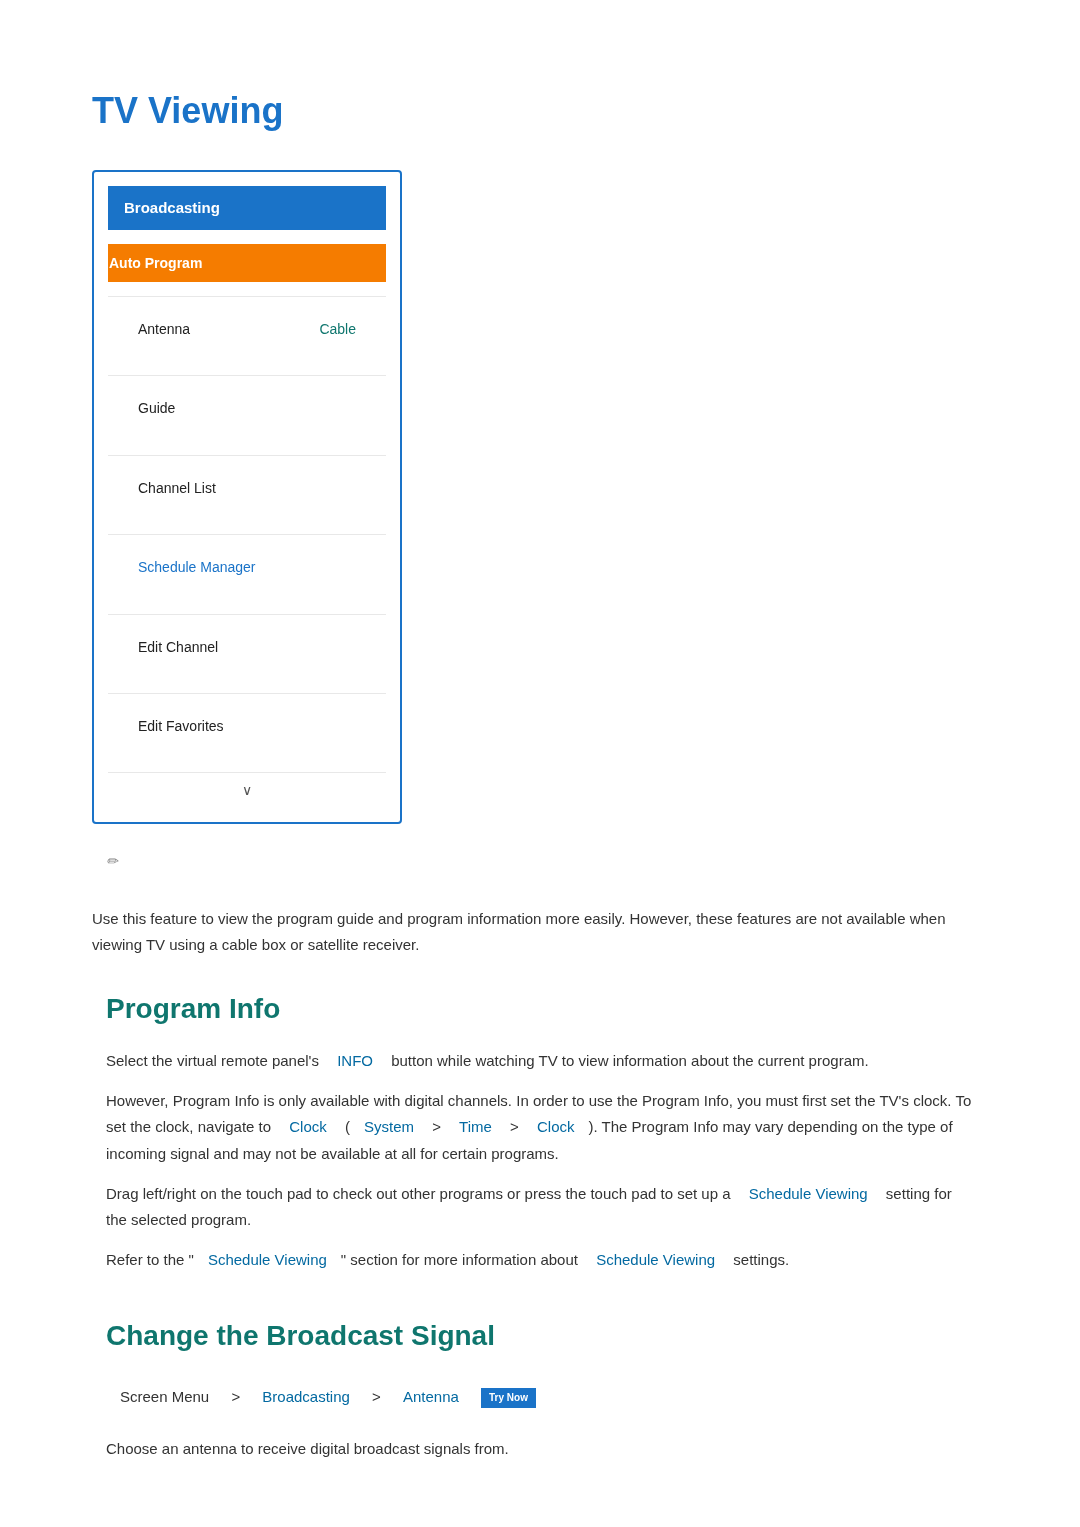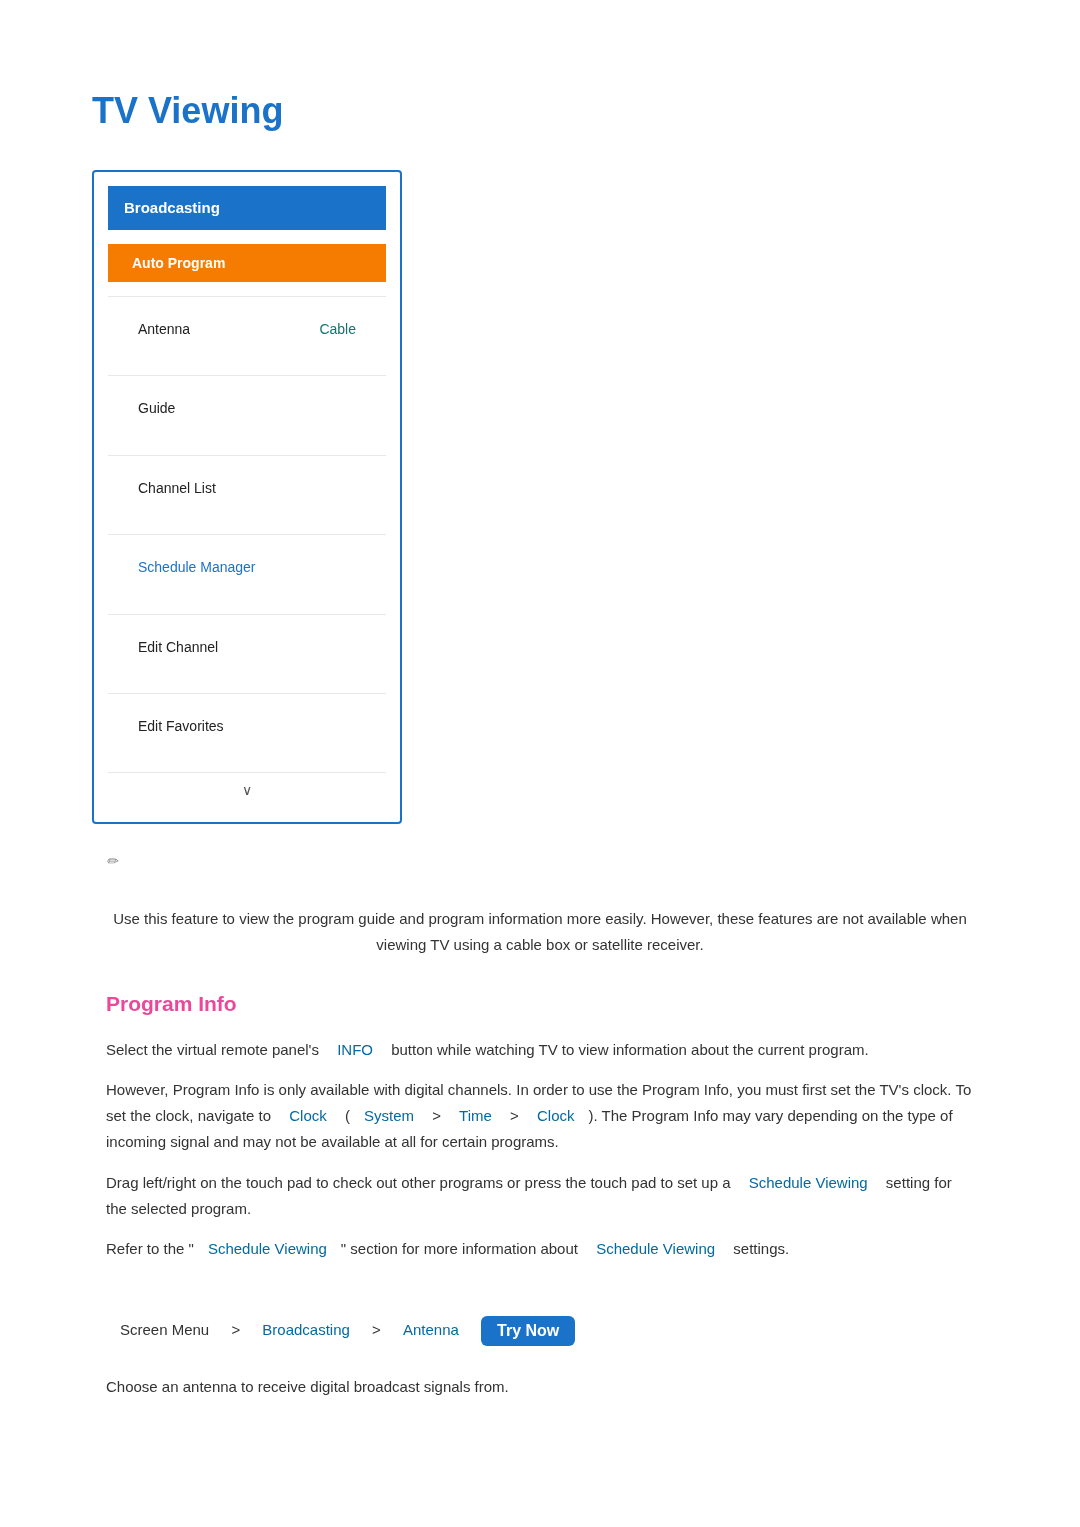--- a/index.html
+++ b/index.html
@@ -31,21 +31,21 @@
     .menu-header {
       background: #1a73c8;
       color: #fff;
       font-size: 15px;
       font-weight: 600;
       padding: 10px 16px;
     }
     .menu-item-highlighted {
       background: #f57c00;
       color: #fff;
-      padding: 8px 24px;
+      padding: 8px 1px;
       font-size: 14px;
       font-weight: 600;
     }
     .menu-item {
       padding: 7px 16px;
       font-size: 14px;
       color: #222;
       display: flex;
       justify-content: space-between;
       align-items: center;
@@ -81,28 +81,27 @@
       color: #888;
       flex-shrink: 0;
       margin-top: 2px;
     }
 
     .intro-text {
       font-size: 15px;
       color: #333;
       margin-bottom: 30px;
       line-height: 1.7;
-      text-align: center;
     }
 
     
     .section-title {
-      font-size: 21px;
+      font-size: 28px;
       font-weight: 700;
-      color: #ec4899;
+      color: #0f766e;
       margin-bottom: 16px;
       margin-top: 10px;
     }
 
     .section-body {
       font-size: 15px;
       color: #333;
       line-height: 1.75;
       margin-bottom: 14px;
     }
@@ -113,24 +112,24 @@
 
     .link {
       color: #0369a1;
       text-decoration: none;
     }
 
     .try-now-badge {
       display: inline-block;
       background: #1a73c8;
       color: #fff;
-      font-size: 16px;
+      font-size: 10px;
       font-weight: 600;
-      padding: 2px 16px;
-      border-radius: 6px;
+      padding: 2px 8px;
+      border-radius: 0;
       margin-left: 4px;
       vertical-align: middle;
     }
 
     .breadcrumb-line {
       font-size: 15px;
       color: #333;
       margin-bottom: 10px;
     }
     .breadcrumb-line .arrow {
@@ -185,20 +184,21 @@
   </p>
   <p class="section-body">
     Drag left/right on the touch pad to check out other programs or press the touch pad to set up a <a class="link">Schedule Viewing</a> setting for the selected program.
   </p>
   <p class="section-body">
     Refer to the "<a class="link">Schedule Viewing</a>" section for more information about <a class="link">Schedule Viewing</a> settings.
   </p>
 </div>
 
 <div class="section-wrapper">
+  <h2 class="section-title">Change the Broadcast Signal</h2>
 
   <p class="breadcrumb-line">
     <span>Screen Menu</span>
     <span class="arrow">&gt;</span>
     <a class="link">Broadcasting</a>
     <span class="arrow">&gt;</span>
     <a class="link">Antenna</a>
     <span class="try-now-badge">Try Now</span>
   </p>
 

